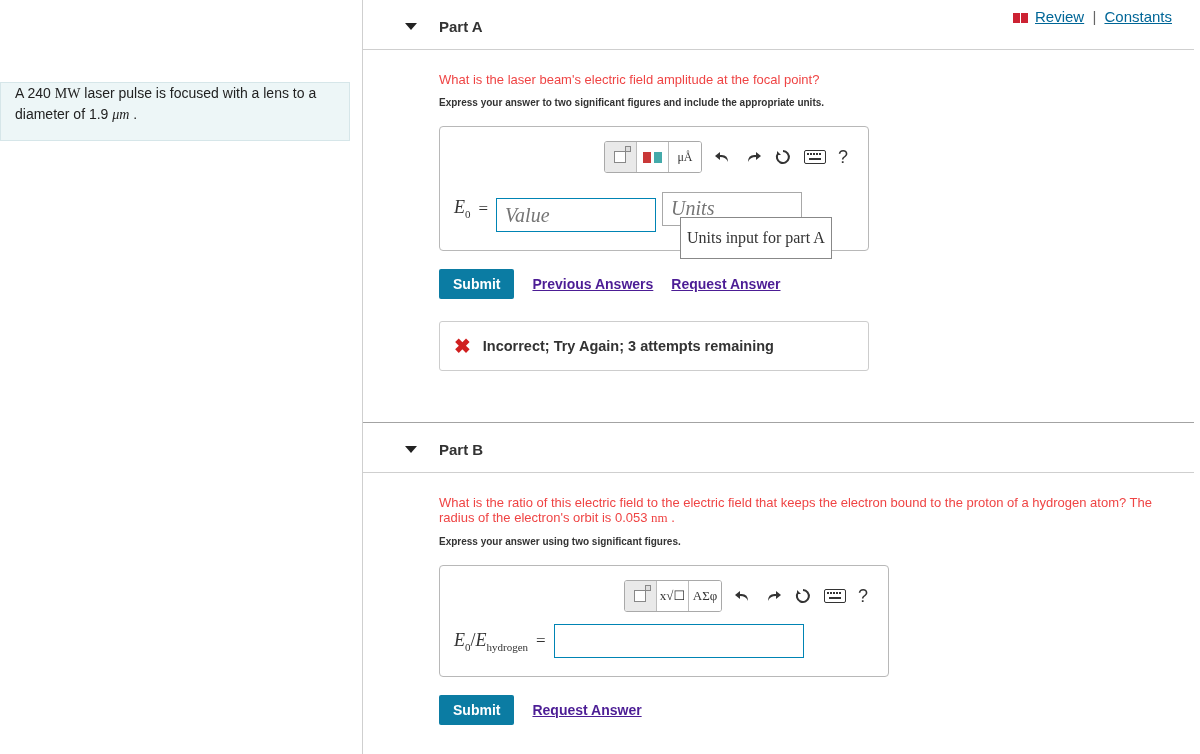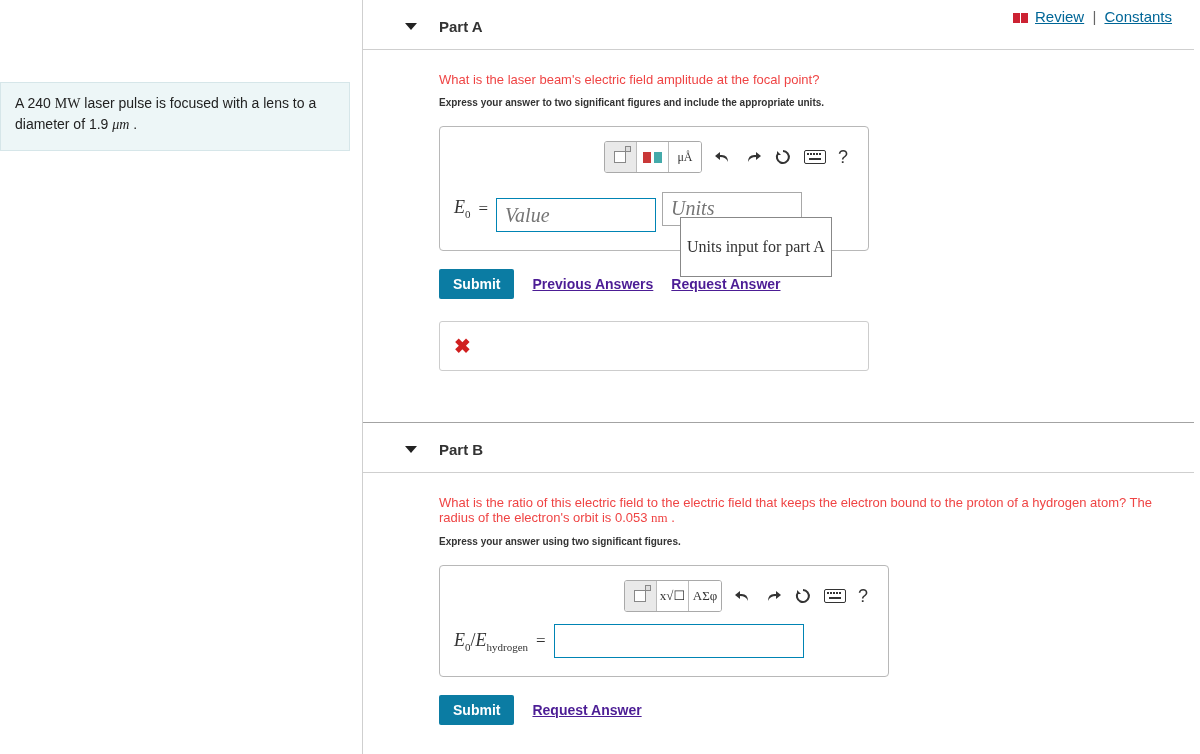--- a/index.html
+++ b/index.html
@@ -23,21 +23,21 @@
   .top-links .sep { color: #666; margin: 0 4px; }
   .top-links .book-icon {
     display: inline-block; vertical-align: middle; margin-right: 2px;
   }
   .left-col {
     position: absolute;
     left: 0; top: 82px;
     width: 350px;
     border: 1px solid #d6e6e9;
     background: #edf6f7;
-    padding: 10px 14px 14px 14px;
+    padding: 0 14px 14px 14px;
     font-size: 14px; line-height: 1.45;
     color: #222;
   }
   .main-col {
     position: absolute;
     left: 362px; top: 0; right: 0;
     border-left: 1px solid #cfcfcf;
     height: 754px;
     padding: 0 0 0 0;
   }
@@ -105,21 +105,21 @@
     padding: 0 8px; color: #888;
   }
   .val-input { width: 160px; border:1.5px solid #0084b4;margin-top:13px;}
   .units-input { width: 140px; }
   .ratio-input { width: 250px; border: 1.5px solid #0084b4; font-style: normal; color:#333;}
   .tooltip-box {
     position: absolute;
     border: 1px solid #888;
     background: #fff;
     font-family: 'Times New Roman', serif;
-    font-size: 16px; padding: 20px 6px;
+    font-size: 16px; padding: 11px 6px;
     top: 90px; left: 240px;
     white-space: nowrap;
   }
   .action-row { margin-top: 18px; display: flex; align-items: center; gap: 18px; }
   .submit-btn {
     background: #0b7ca3; color: #fff; border: none;
     padding: 7px 14px; font-size: 14px; font-weight: bold;
     border-radius: 2px; cursor: pointer;
   }
   .link-btn { color: #4c1d95; font-weight: bold; text-decoration: underline; cursor: pointer; font-size: 14px;}
@@ -226,20 +226,21 @@
     </div>
 
     <div class="action-row">
       <button class="submit-btn">Submit</button>
       <a class="link-btn">Previous Answers</a>
       <a class="link-btn">Request Answer</a>
     </div>
 
     <div class="feedback-box">
       <span class="x-icon">✖</span>
+      <span>Incorrect; Try Again; 3 attempts remaining</span>
     </div>
   </div>
 
   <div class="part-header secondary">
     <div class="caret"></div>
     <div class="part-title">Part B</div>
   </div>
 
   <div class="part-body">
     <div class="question-text">

